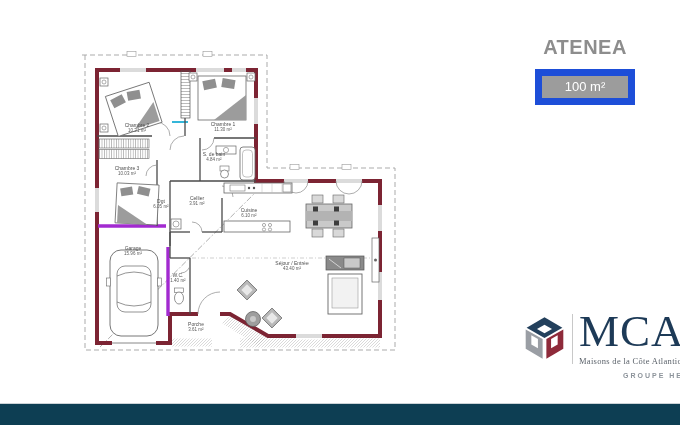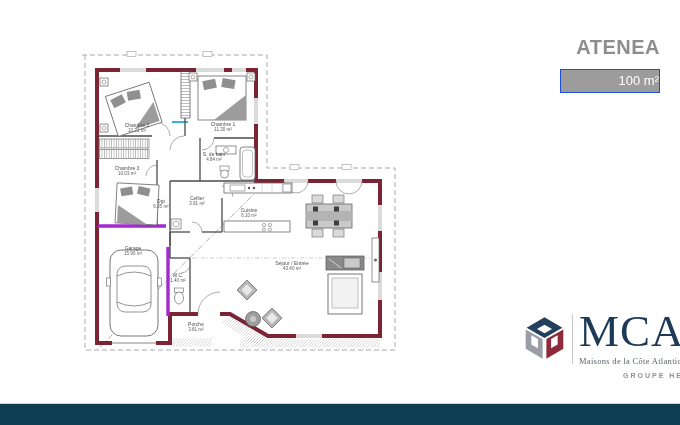--- a/index.html
+++ b/index.html
@@ -11,28 +11,28 @@
   .plan{position:absolute;left:70px;top:35px;width:345px;height:340px;}
   .plan svg{position:absolute;left:0;top:0;}
   .room-label{
     position:absolute;transform:translate(-50%,-50%);
     text-align:center;color:#4e4e4e;line-height:1.25;white-space:nowrap;
     pointer-events:none;
   }
   .room-label .rname{font-size:5px;display:block;}
   .room-label .rarea{font-size:4.5px;display:block;color:#5a5a5a;}
   
-  .title-block{position:absolute;left:560px;top:36px;width:100px;text-align:right;}
+  .title-block{position:absolute;left:535px;top:36px;width:100px;text-align:center;}
   .title-text{
     font-size:20px;font-weight:bold;color:#8d8d8d;letter-spacing:0.5px;
     font-family:"Liberation Sans",sans-serif;
   }
   .area-badge{
     margin-top:10px;height:22px;line-height:22px;background:#9c9c9c;
-    border:1px solid #1d4ed8;color:#ffffff;font-size:13px;
+    border:7px solid #1d4ed8;color:#ffffff;font-size:13px;
   }
   
   .logo{position:absolute;left:521px;top:307px;width:320px;height:80px;}
   .logo-cube{position:absolute;left:0;top:5px;}
   .logo-divider{position:absolute;left:51px;top:7px;width:1px;height:50px;background:#c8c8c8;}
   .logo-text{position:absolute;left:58px;top:0px;}
   .logo-name{
     font-family:"Liberation Serif",serif;font-size:45px;line-height:48px;
     color:#1d3a57;letter-spacing:1px;white-space:nowrap;
   }

